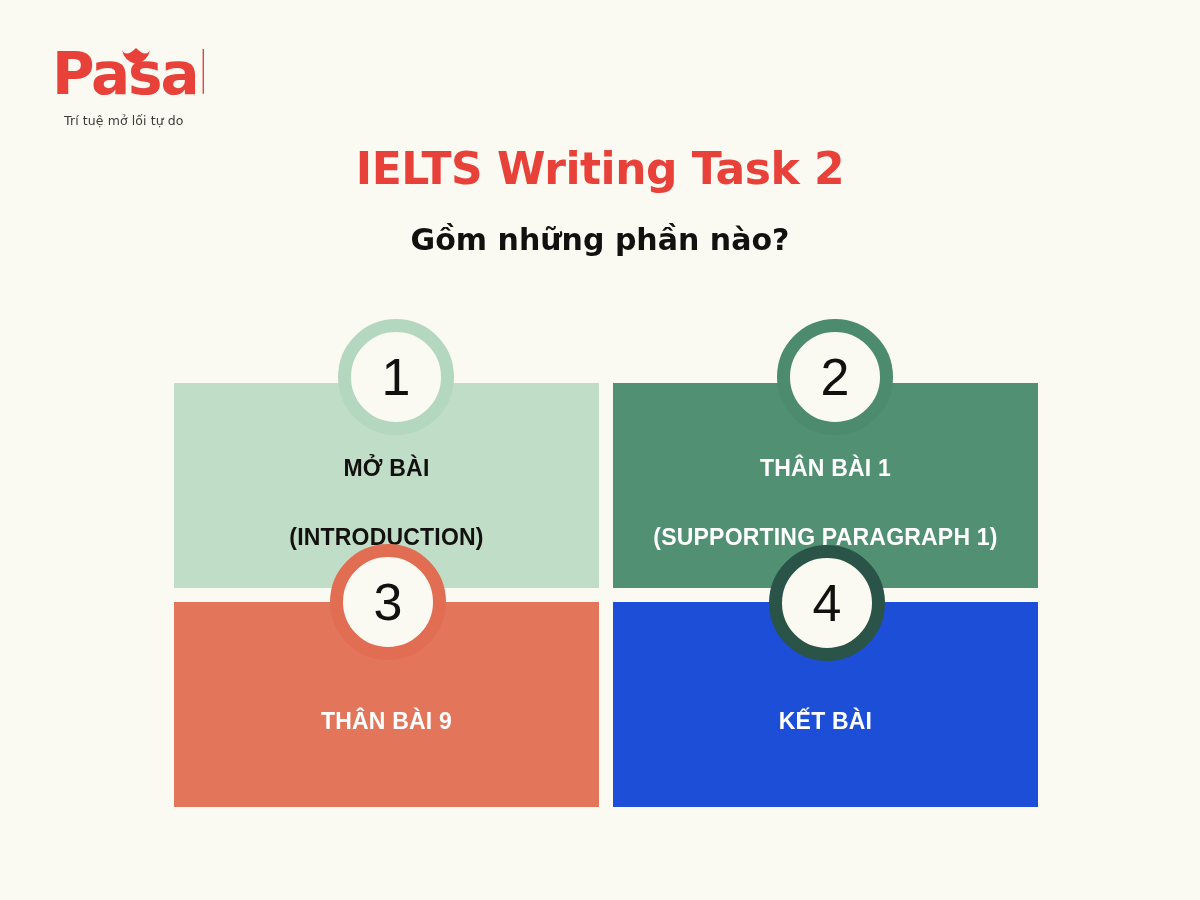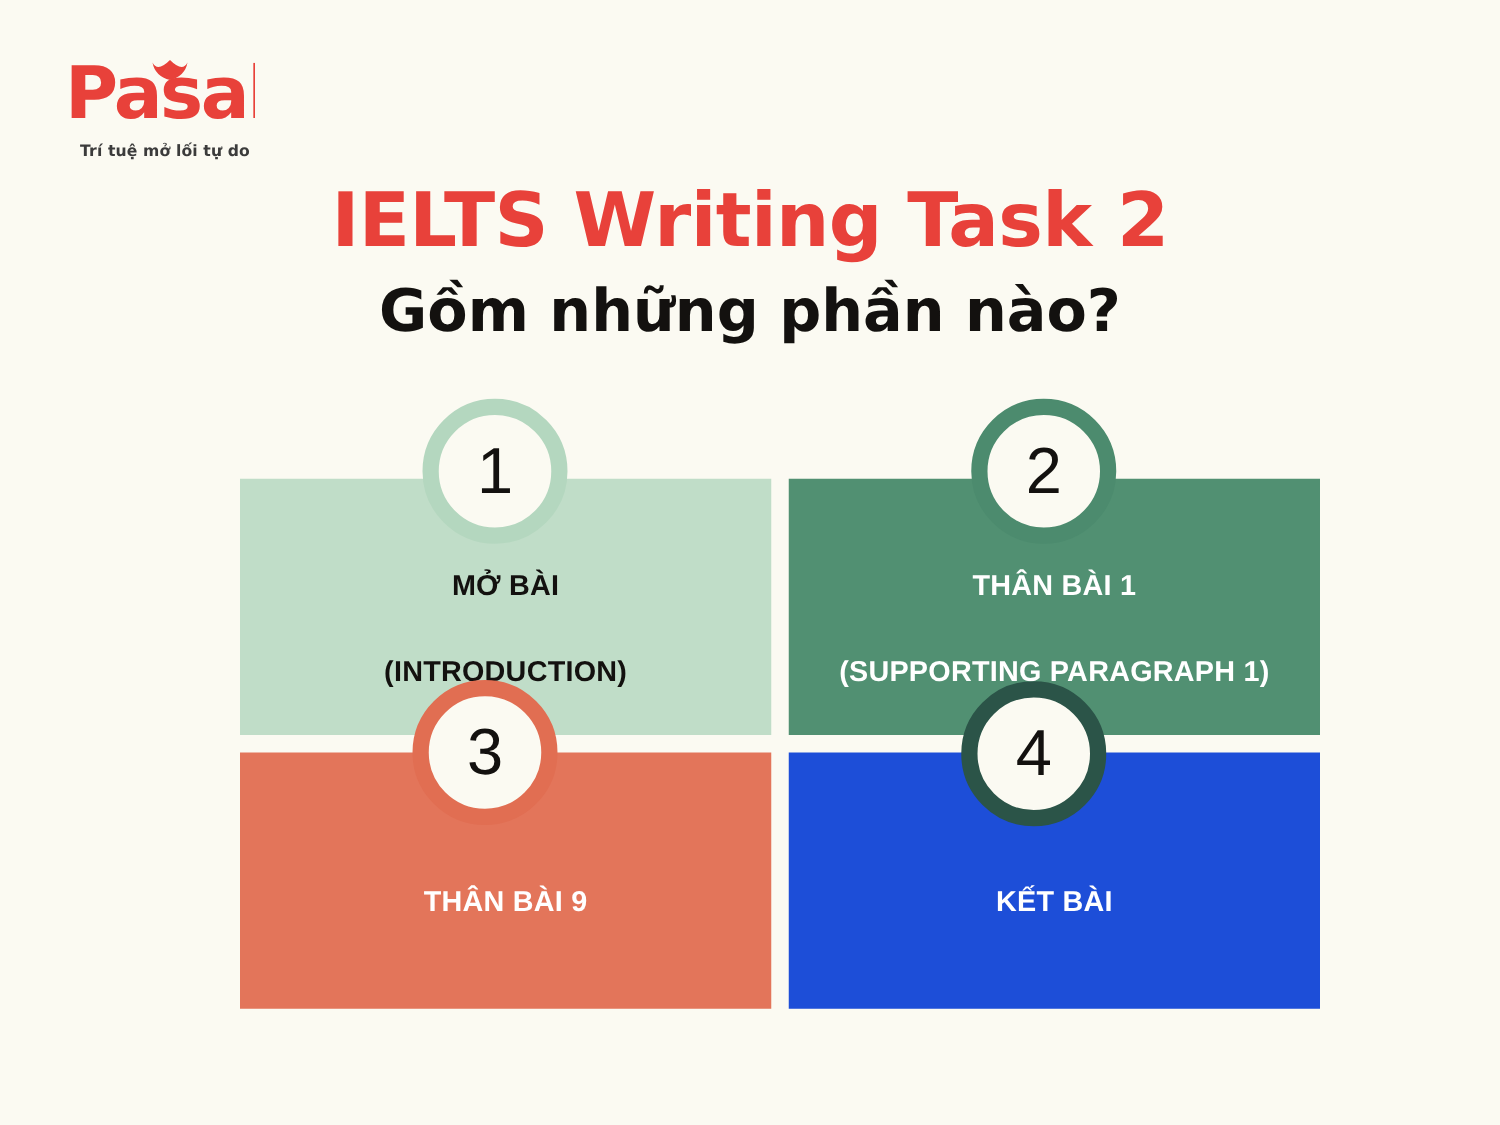--- a/index.html
+++ b/index.html
@@ -36,60 +36,60 @@
     line-height: 1;
   }
   .logo-mark-svg {
     display: block;
   }
   .logo-tagline {
     margin-top: 9px;
     margin-left: 12px;
     font-family: "DejaVu Sans", sans-serif;
     font-size: 12.5px;
-    font-weight: 700;
+    font-weight: 400;
     color: #3b3b3b;
     letter-spacing: 0.1px;
     white-space: nowrap;
   }
 
   
   .title {
     position: absolute;
     left: 0;
     top: 146px;
     width: 1200px;
     text-align: center;
     font-family: "DejaVu Sans", sans-serif;
     font-weight: bold;
-    font-size: 60px;
+    font-size: 44px;
     letter-spacing: -0.5px;
     color: #e8413a;
     line-height: 1.05;
     text-shadow:
        2px 0 0 #fbfaf2, -2px 0 0 #fbfaf2,
        0 2px 0 #fbfaf2, 0 -2px 0 #fbfaf2;
   }
   .subtitle {
     position: absolute;
     left: 0;
     top: 222px;
     width: 1200px;
     text-align: center;
     font-family: "DejaVu Sans", sans-serif;
     font-weight: bold;
-    font-size: 47px;
+    font-size: 30px;
     color: #13110f;
     line-height: 1.2;
   }
 
   
   .grid {
     position: absolute;
-    left: 192px;
+    left: 174px;
     top: 383px;
     width: 971px;
     height: 424px;
   }
   .quad {
     position: absolute;
     width: 425px;
     height: 205px;
     display: flex;
     align-items: center;

